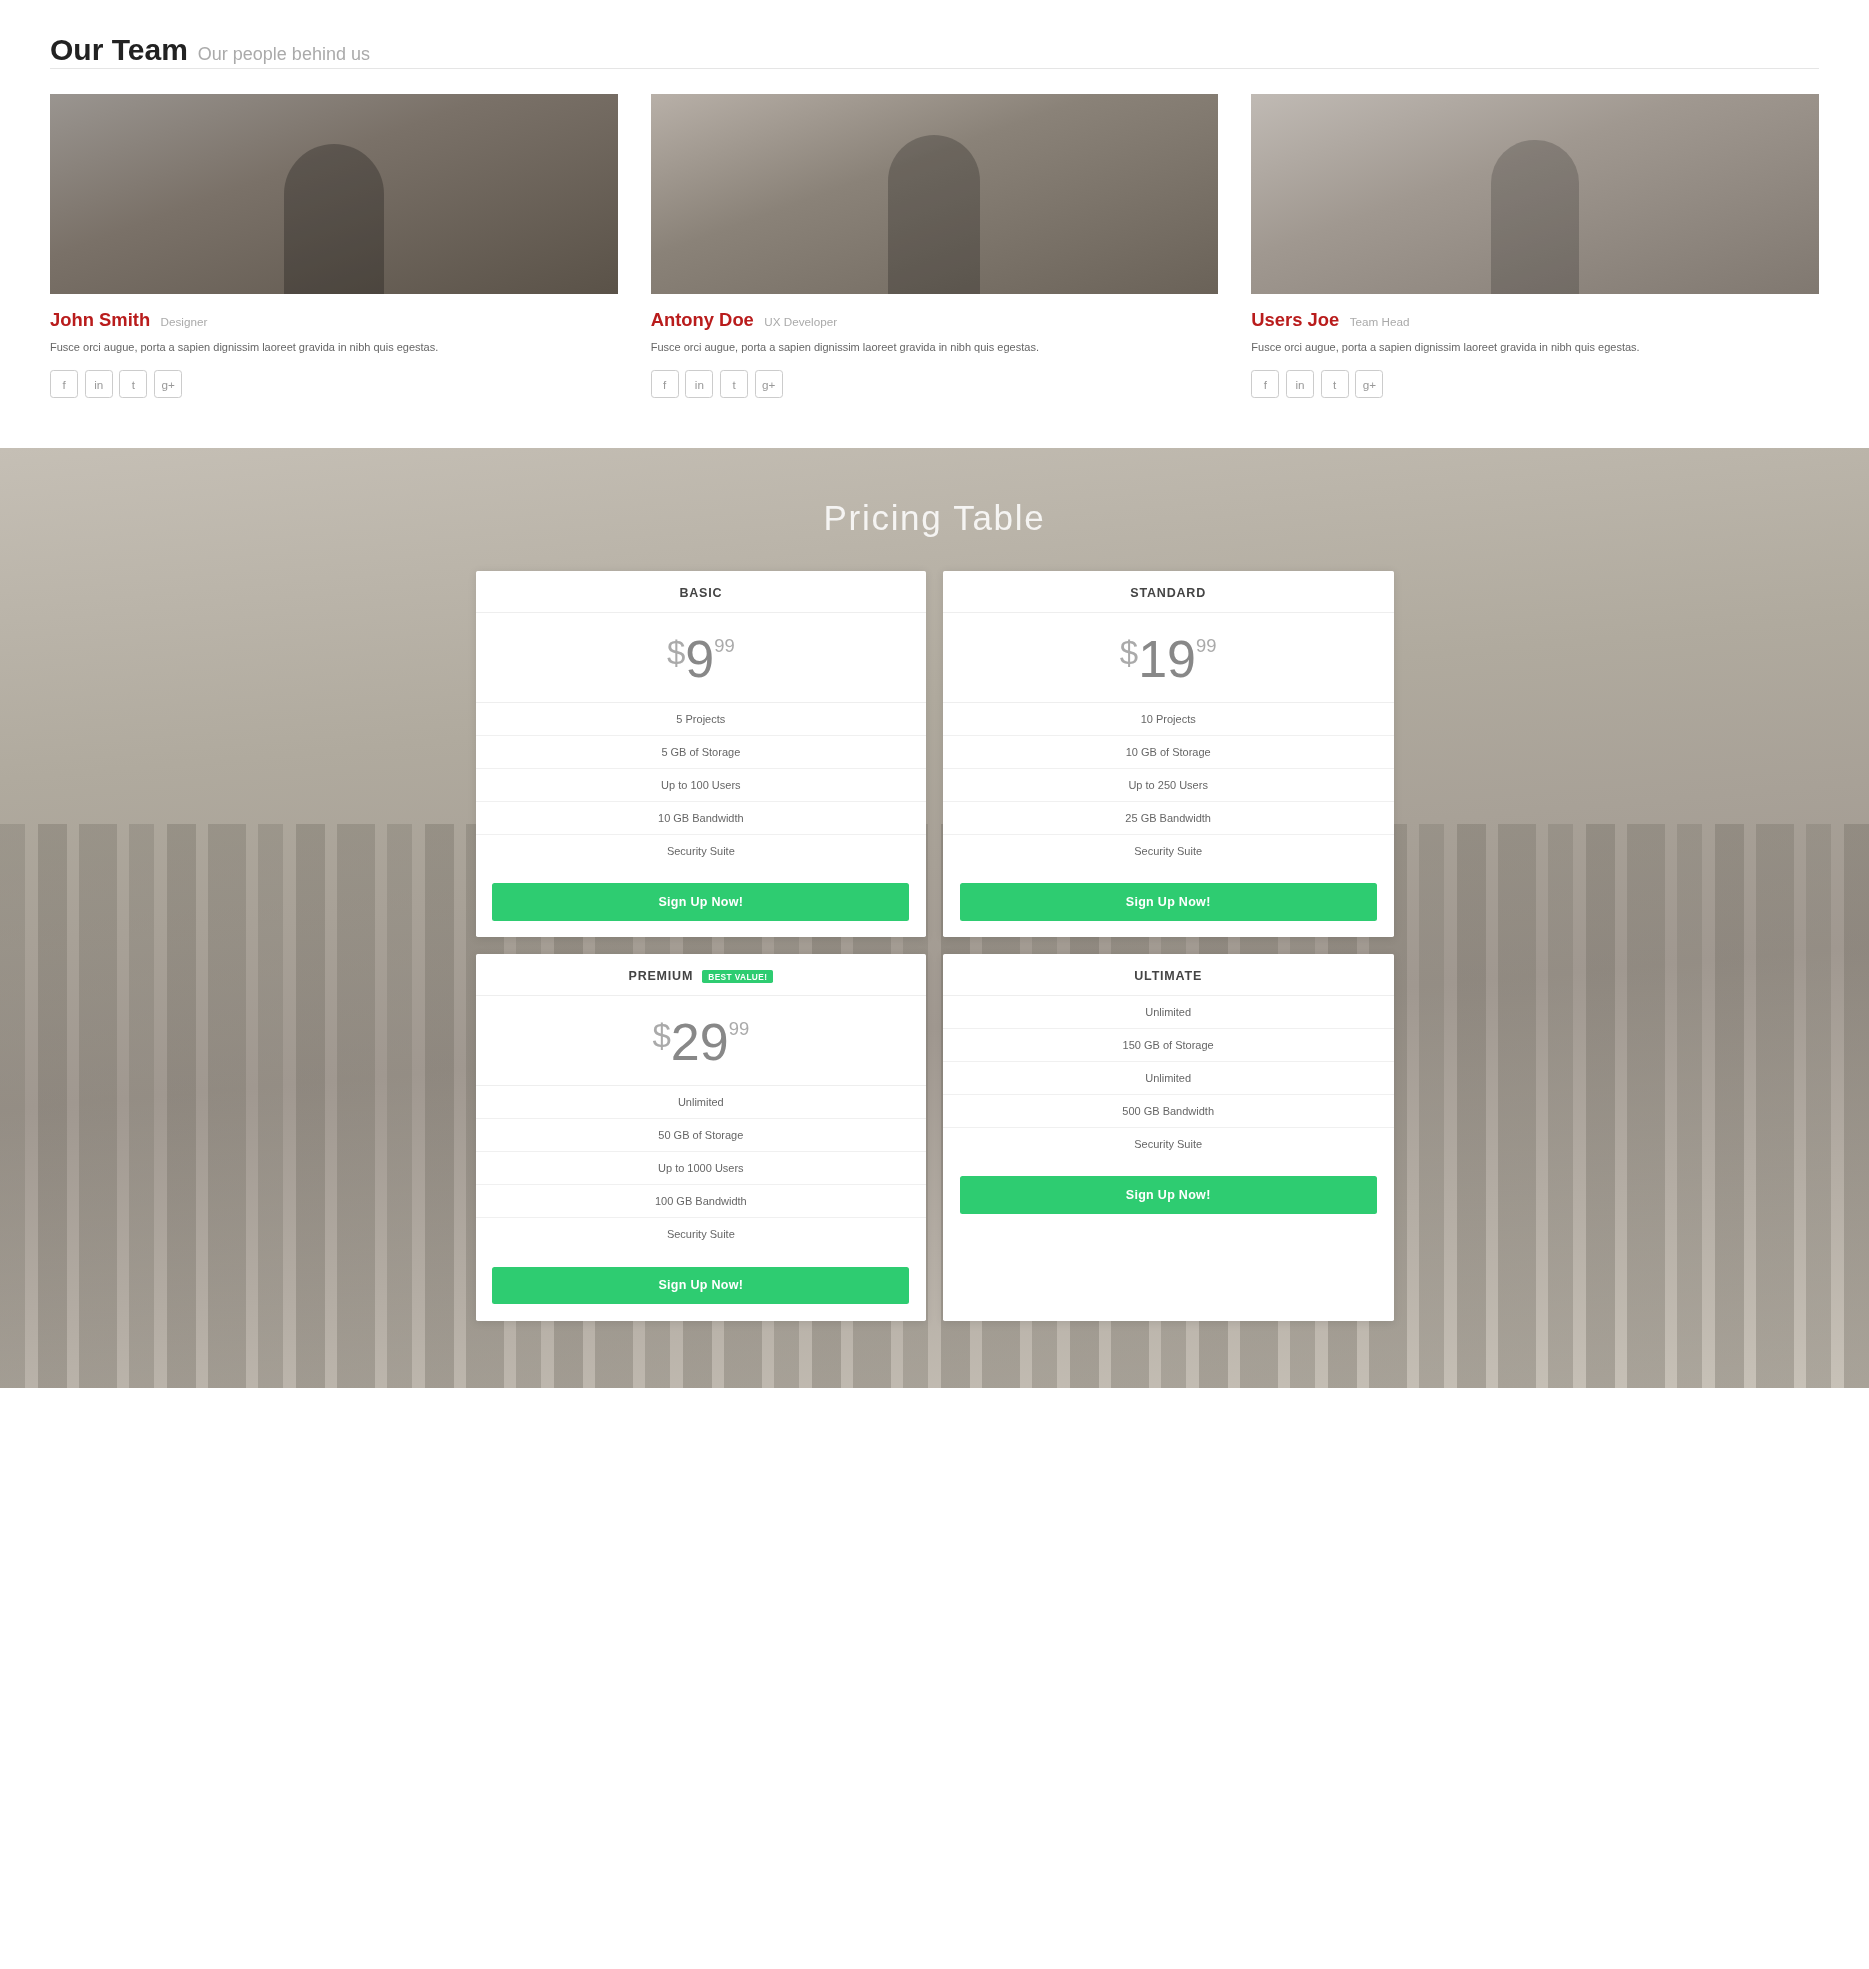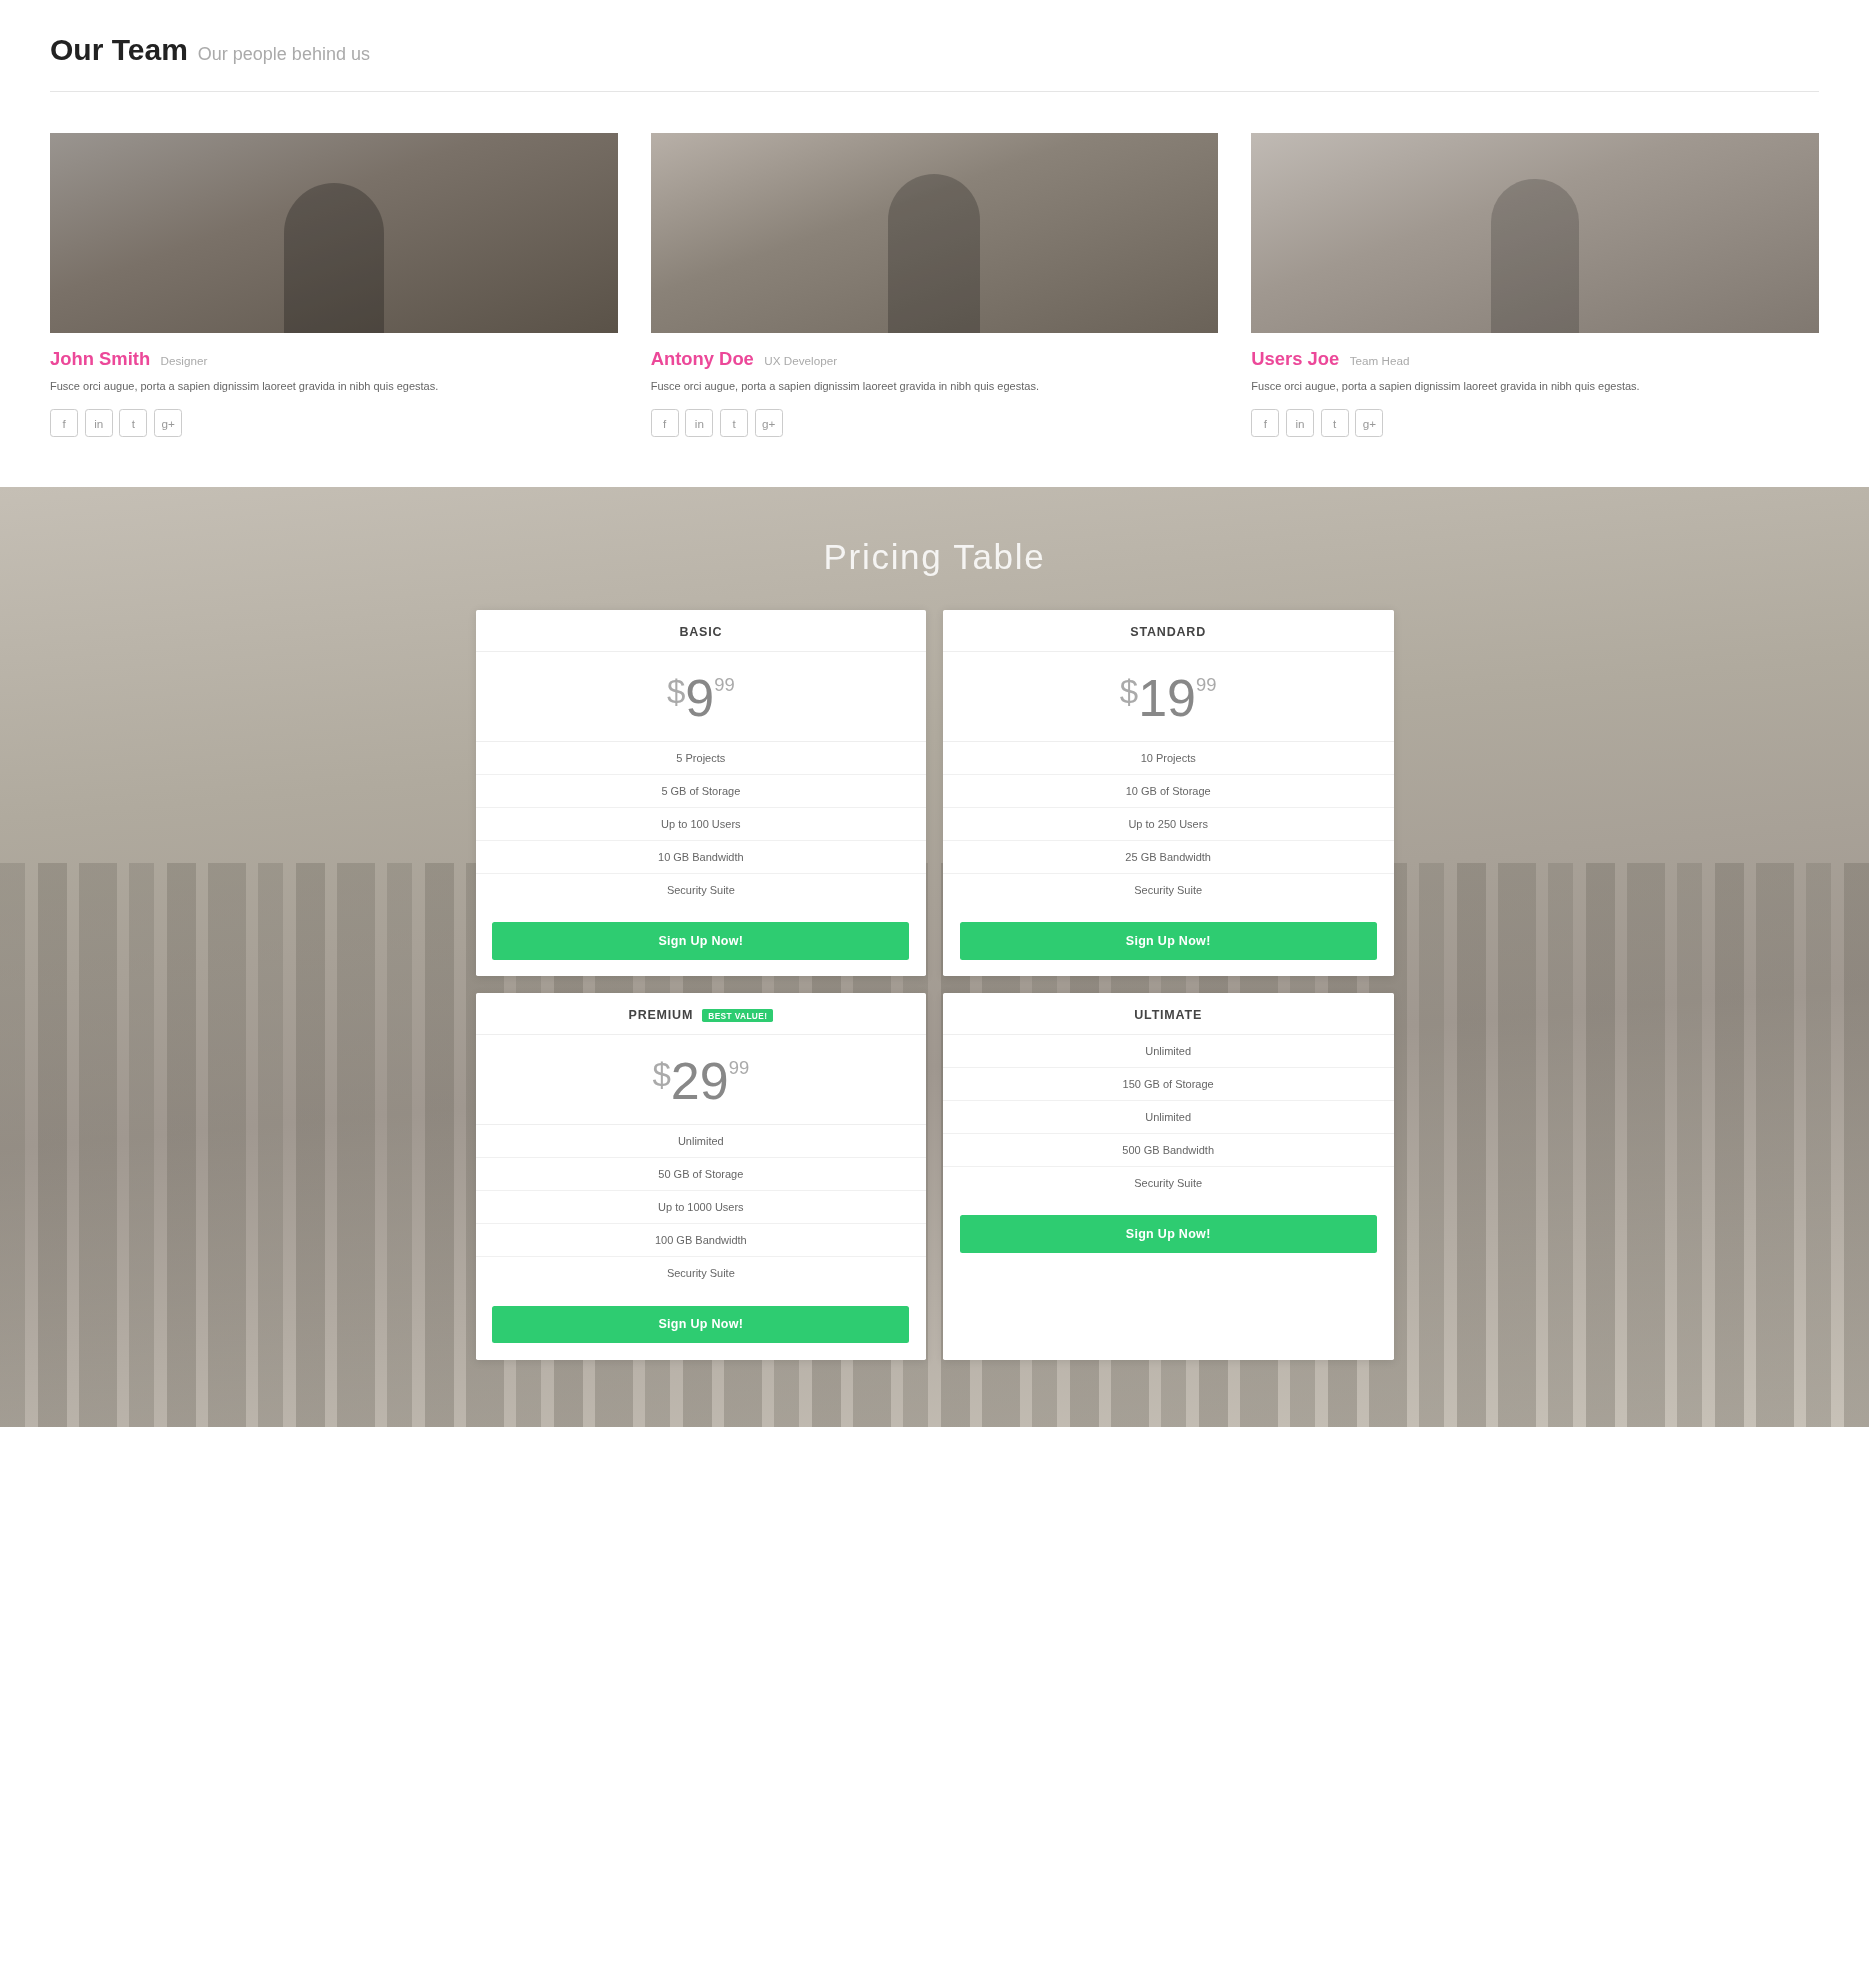--- a/index.html
+++ b/index.html
@@ -7,23 +7,23 @@
 
     
     .team-section {
       padding: 33px 50px 50px;
       background: #fff;
     }
     .section-header {
       display: flex;
       align-items: baseline;
       gap: 10px;
-      margin-bottom: 41px;
+      margin-bottom: 25px;
       border-bottom: 0.8px solid #e5e5e5;
-      padding-bottom: 24px;
+      padding-bottom: 1px;
     }
     .section-title {
       font-size: 30px;
       font-weight: 800;
       color: #222;
     }
     .section-subtitle {
       font-size: 18px;
       color: #aaa;
       font-weight: 300;
@@ -79,21 +79,21 @@
       position: absolute;
       bottom: 0; left: 50%;
       transform: translateX(-50%);
       width: 88px; height: 154px;
       background: rgba(0,0,0,0.18);
       border-radius: 43px 43px 0 0;
     }
     .team-name {
       font-size: 18.4px;
       font-weight: 700;
-      color: #ec4899;
+      color: #b91c1c;
       display: inline;
     }
     .team-role {
       font-size: 11.7px;
       color: #aaa;
       font-weight: 400;
       margin-left: 6.7px;
     }
     .team-name-row {
       margin-bottom: 8.3px;

